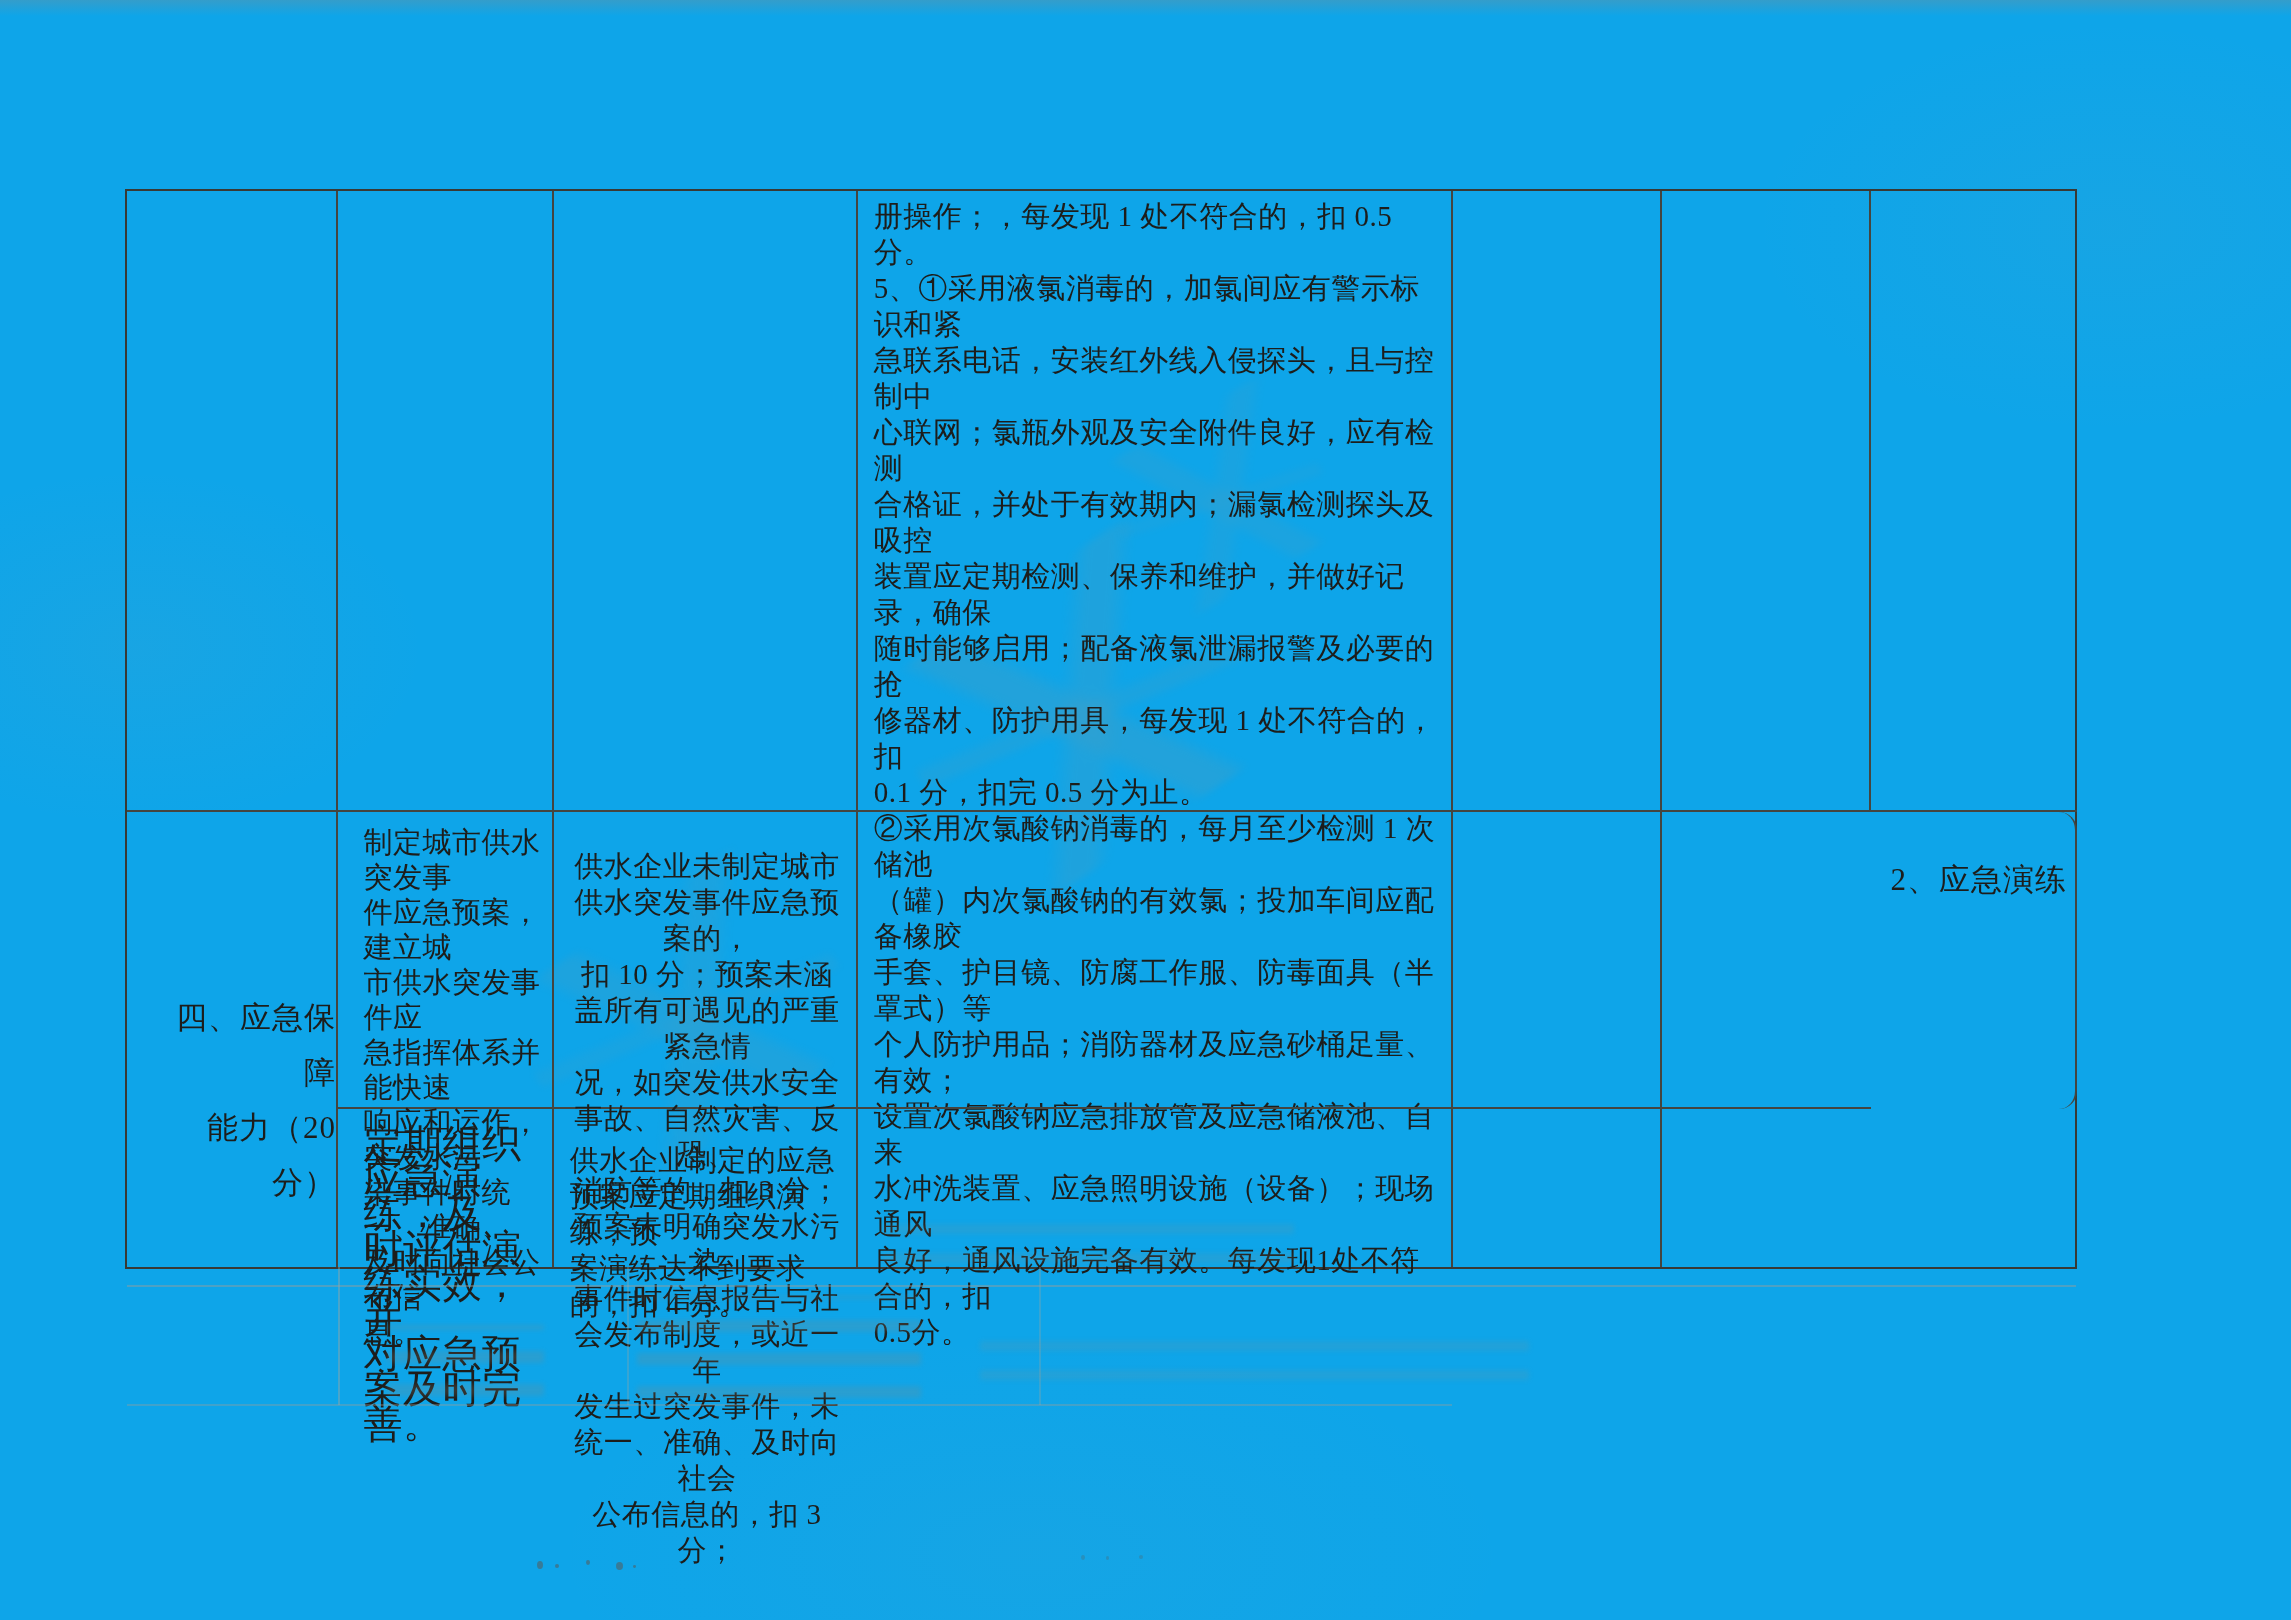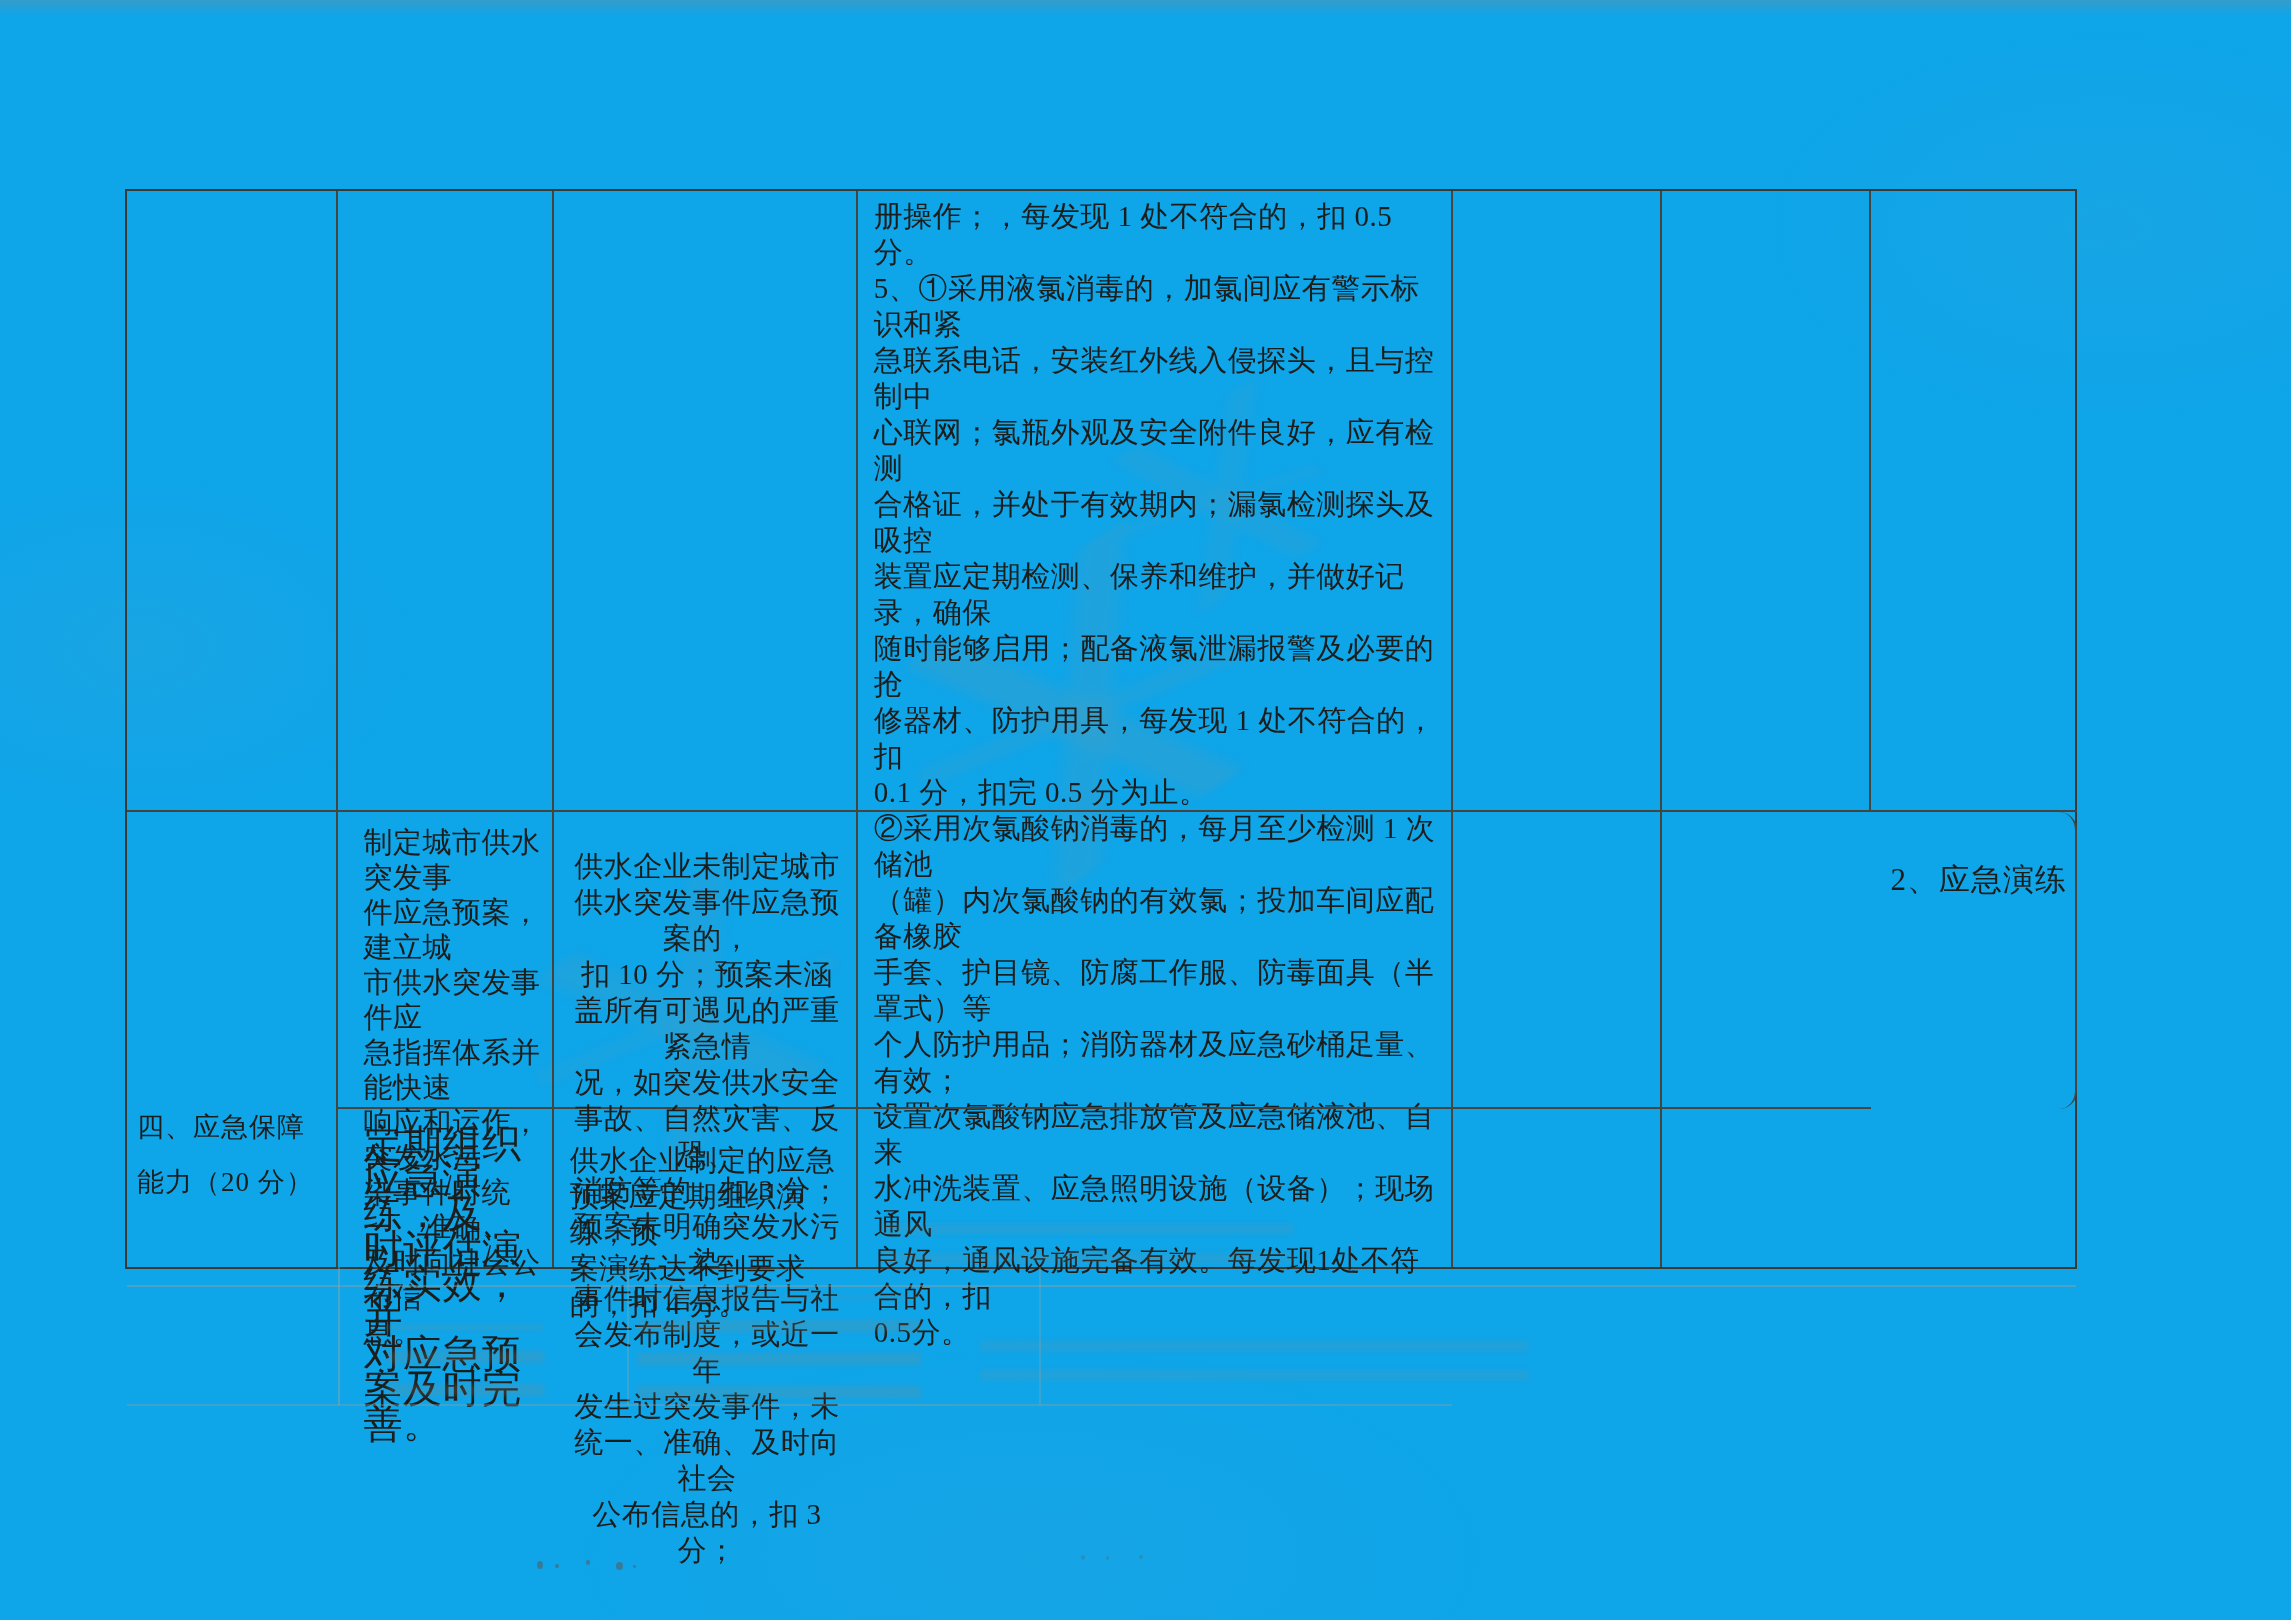--- a/index.html
+++ b/index.html
@@ -53,22 +53,22 @@
   .cell-scoring-cont{padding:6.9px 11.8px 0 15.7px;}
   .cell-standard-1{padding:12.7px 2px 0 25.5px;font-size:29px;line-height:35px;}
   .cell-standard-2{padding:16.7px 2px 0 25.5px;font-size:39px;line-height:35px;}
   .cell-scoring-1{padding:36px 11.8px 0 15.7px;text-align:center;}
   .cell-scoring-2{padding:33px 11.8px 0 15.7px;}
   .cell-item-1{padding:78px 0 0 19.6px;font-size:31px;line-height:49px;letter-spacing:1px;}
   .cell-item-2{padding:43px 0 0 19.6px;font-size:31px;line-height:49px;letter-spacing:1px;border-radius:18px;}
   .cell-category{
     grid-column:1;grid-row:2 / 4;
     display:flex;flex-direction:column;justify-content:flex-end;
-    padding:0 0 57px 10px;
-    font-size:27px;line-height:55px;letter-spacing:1px;
+    padding:0 0 57px 22px;
+    font-size:31px;line-height:55px;letter-spacing:1px;text-align:right;
   }
 
   
   .ghost-hline{position:absolute;height:2px;background:rgba(158,158,149,0.45);}
   .ghost-vline{position:absolute;width:2px;background:rgba(164,164,155,0.40);}
   .smudge{position:absolute;filter:blur(2.9px);opacity:0.55;}
   .txtghost{
     background:repeating-linear-gradient(0deg,
       rgba(135,135,126,0.40) 0 11.8px, rgba(135,135,126,0.0) 11.8px 33px);
   }

